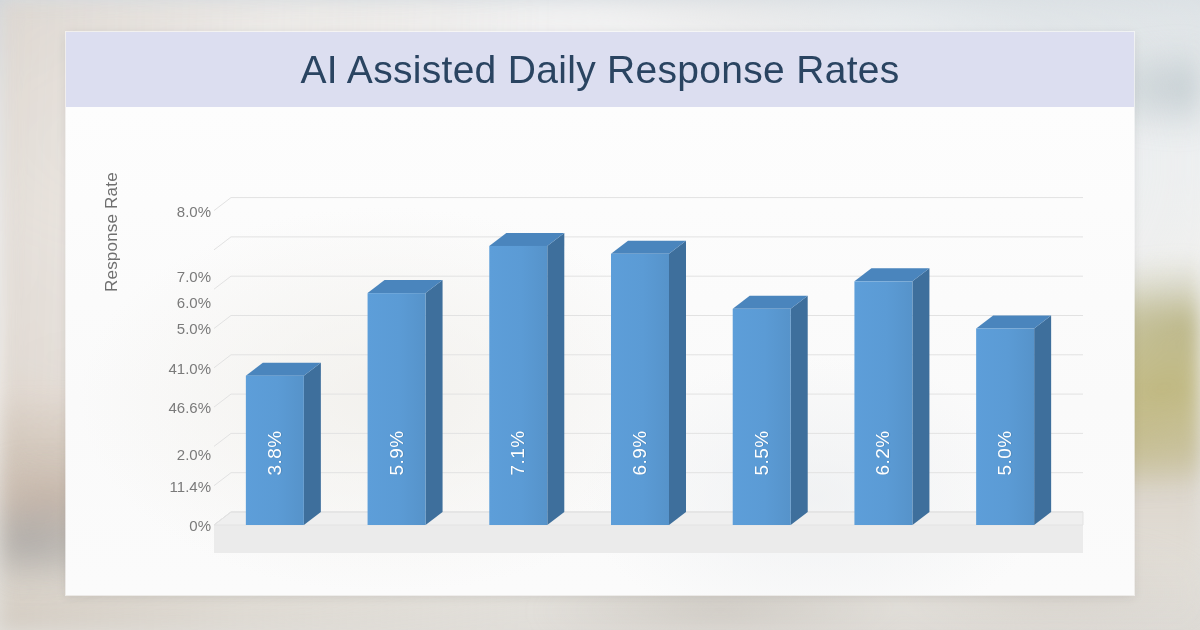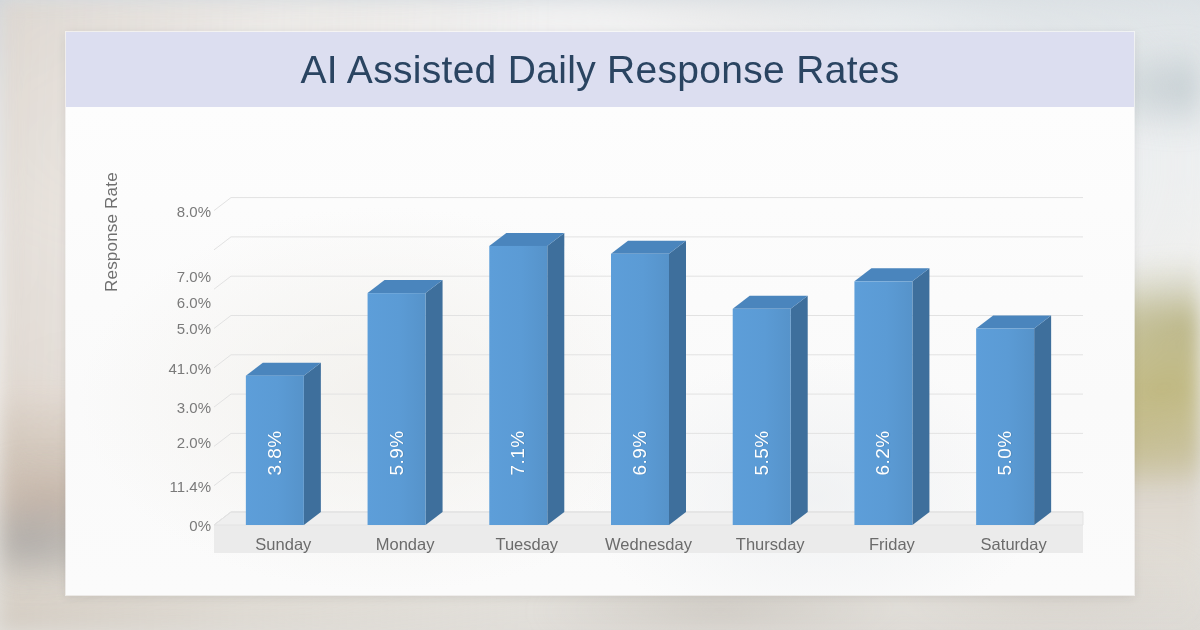--- a/index.html
+++ b/index.html
@@ -159,22 +159,22 @@
     </div>
 
     <div class="plot-wrap">
       <div class="plot-bleed"></div>
 
       <div class="axis-title">Response Rate</div>
 
       <div class="ytick-col" id="ytick-col">
           <div class="ytick" style="top: 411px;">0%</div>
           <div class="ytick" style="top: 371.698px;">11.4%</div>
-          <div class="ytick" style="top: 328px;">2.0%</div>
-          <div class="ytick" style="top: 293.093px;">3.0%</div>
+          <div class="ytick" style="top: 340px;">2.0%</div>
+          <div class="ytick" style="top: 293.093px;">46.6%</div>
           <div class="ytick" style="top: 253.791px;">41.0%</div>
           <div class="ytick" style="top: 214.488px;">5.0%</div>
           <div class="ytick" style="top: 188px;">6.0%</div>
           <div class="ytick" style="top: 122px; margin-top: 40px;">7.0%</div>
           <div class="ytick" style="top: 96.5814px;">8.0%</div>
         </div>
 
       <svg class="plot-svg" id="plot-svg" width="1068" height="488">
           <polygon points="148,418 165,405 1017,405 1017,405 1000,418 " fill="#f4f4f4" stroke="#e0e0e0" stroke-width="1"></polygon>
           <rect x="148" y="418" width="869" height="28" fill="#ebebeb"></rect>
@@ -294,29 +294,20 @@
               <linearGradient id="bg6" x1="0" y1="0" x2="1" y2="0">
                 <stop offset="0%" stop-color="rgb(93,158,217)"></stop>
                 <stop offset="55%" stop-color="#5b9bd5"></stop>
                 <stop offset="100%" stop-color="rgb(86,147,202)"></stop>
               </linearGradient>
             </defs>
             <rect x="910.1428571428571" y="221.48837209302326" width="58" height="196.51162790697674" fill="url(#bg6)"></rect>
           </g>
         </svg>
 
-      <div class="xlabels" id="xlabels">
-          <div class="xlabel" style="left: 217.357px;">Sunday</div>
-          <div class="xlabel" style="left: 339.071px;">Monday</div>
-          <div class="xlabel" style="left: 460.786px;">Tuesday</div>
-          <div class="xlabel" style="left: 582.5px;">Wednesday</div>
-          <div class="xlabel" style="left: 704.214px;">Thursday</div>
-          <div class="xlabel" style="left: 825.929px;">Friday</div>
-          <div class="xlabel" style="left: 947.643px;">Saturday</div>
-        </div>
     <div class="bar-value" style="left: 208.857px; top: 346px; transform: translate(-50%, -50%) rotate(-90deg);">3.8%</div>
         <div class="bar-value" style="left: 330.571px; top: 346px; transform: translate(-50%, -50%) rotate(-90deg);">5.9%</div>
         <div class="bar-value" style="left: 452.286px; top: 346px; transform: translate(-50%, -50%) rotate(-90deg);">7.1%</div>
         <div class="bar-value" style="left: 574px; top: 346px; transform: translate(-50%, -50%) rotate(-90deg);">6.9%</div>
         <div class="bar-value" style="left: 695.714px; top: 346px; transform: translate(-50%, -50%) rotate(-90deg);">5.5%</div>
         <div class="bar-value" style="left: 817.429px; top: 346px; transform: translate(-50%, -50%) rotate(-90deg);">6.2%</div>
         <div class="bar-value" style="left: 939.143px; top: 346px; transform: translate(-50%, -50%) rotate(-90deg);">5.0%</div>
       </div>
 
   </div>

